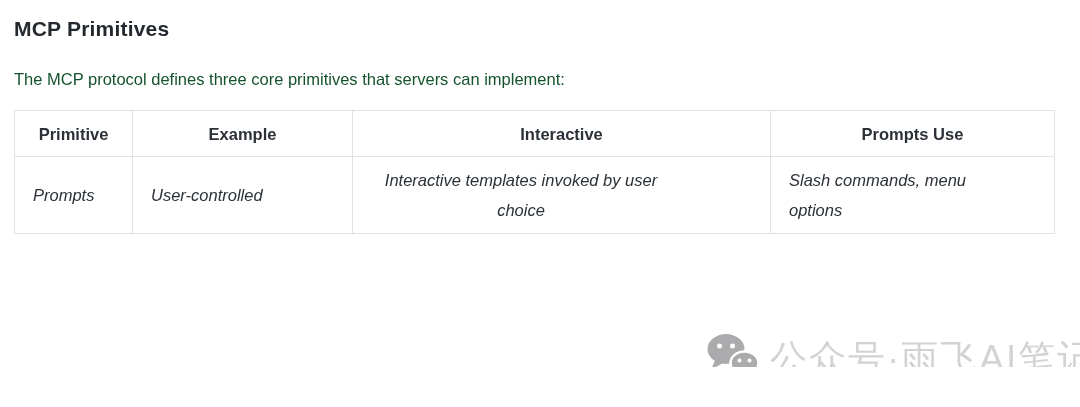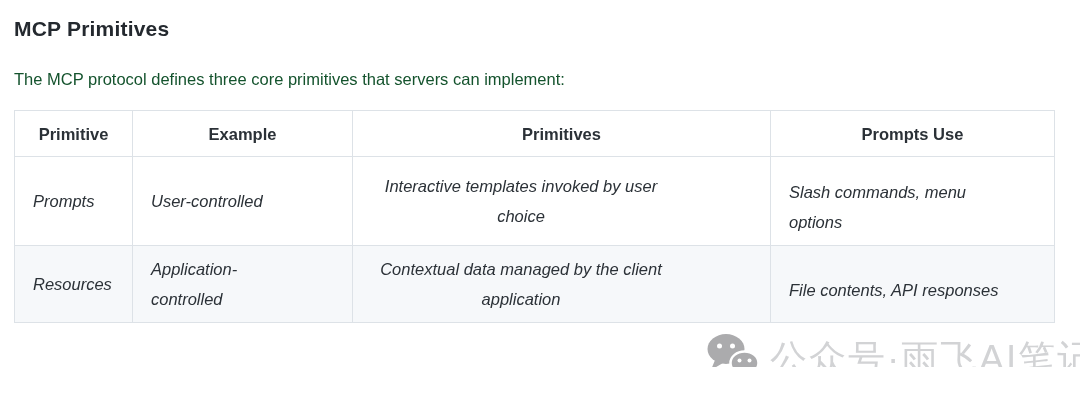--- a/index.html
+++ b/index.html
@@ -56,21 +56,21 @@
   table.primitives th {
     text-align: center;
     font-weight: 700;
     padding: 6px 10px;
     background: #ffffff;
   }
   table.primitives tbody tr.alt td { background: #f6f8fa; }
   .cell-inner { display: block; }
   td.col-control .cell-inner  { max-width: 150px; }
   td.col-desc .cell-inner     { max-width: 300px; text-align: center; }
-  td.col-example .cell-inner  { max-width: 215px; margin-top: 12px; }
+  td.col-example .cell-inner  { max-width: 215px; }
 
   .watermark {
     position: absolute;
     left: 706px;
     top: 333px;
     display: flex;
     align-items: center;
     gap: 10px;
     pointer-events: none;
     mix-blend-mode: multiply;
@@ -100,51 +100,37 @@
       <colgroup>
         <col style="width:118px">
         <col style="width:220px">
         <col style="width:418px">
         <col style="width:284px">
       </colgroup>
       <thead>
         <tr>
           <th>Primitive</th>
           <th>Example</th>
-          <th>Primitives</th>
+          <th>Interactive</th>
           <th>Prompts Use</th>
         </tr>
       </thead>
       <tbody>
         <tr>
           <td class="col-primitive">
               <span class="cell-inner">Prompts</span>
             </td>
           <td class="col-control">
               <span class="cell-inner">User-controlled</span>
             </td>
           <td class="col-desc">
               <span class="cell-inner">Interactive templates invoked by user choice</span>
             </td>
           <td class="col-example">
               <span class="cell-inner">Slash commands, menu options</span>
-            </td>
-        </tr>
-        <tr class="alt">
-          <td class="col-primitive">
-              <span class="cell-inner">Resources</span>
-            </td>
-          <td class="col-control">
-              <span class="cell-inner">Application-controlled</span>
-            </td>
-          <td class="col-desc">
-              <span class="cell-inner">Contextual data managed by the client application</span>
-            </td>
-          <td class="col-example">
-              <span class="cell-inner">File contents, API responses</span>
             </td>
         </tr>
       </tbody>
     </table>
   </div>
 
   <div class="watermark">
     <span>
       <svg width="54" height="46" viewBox="0 0 54 46" xmlns="http://www.w3.org/2000/svg">
         <g fill="#ababad">

